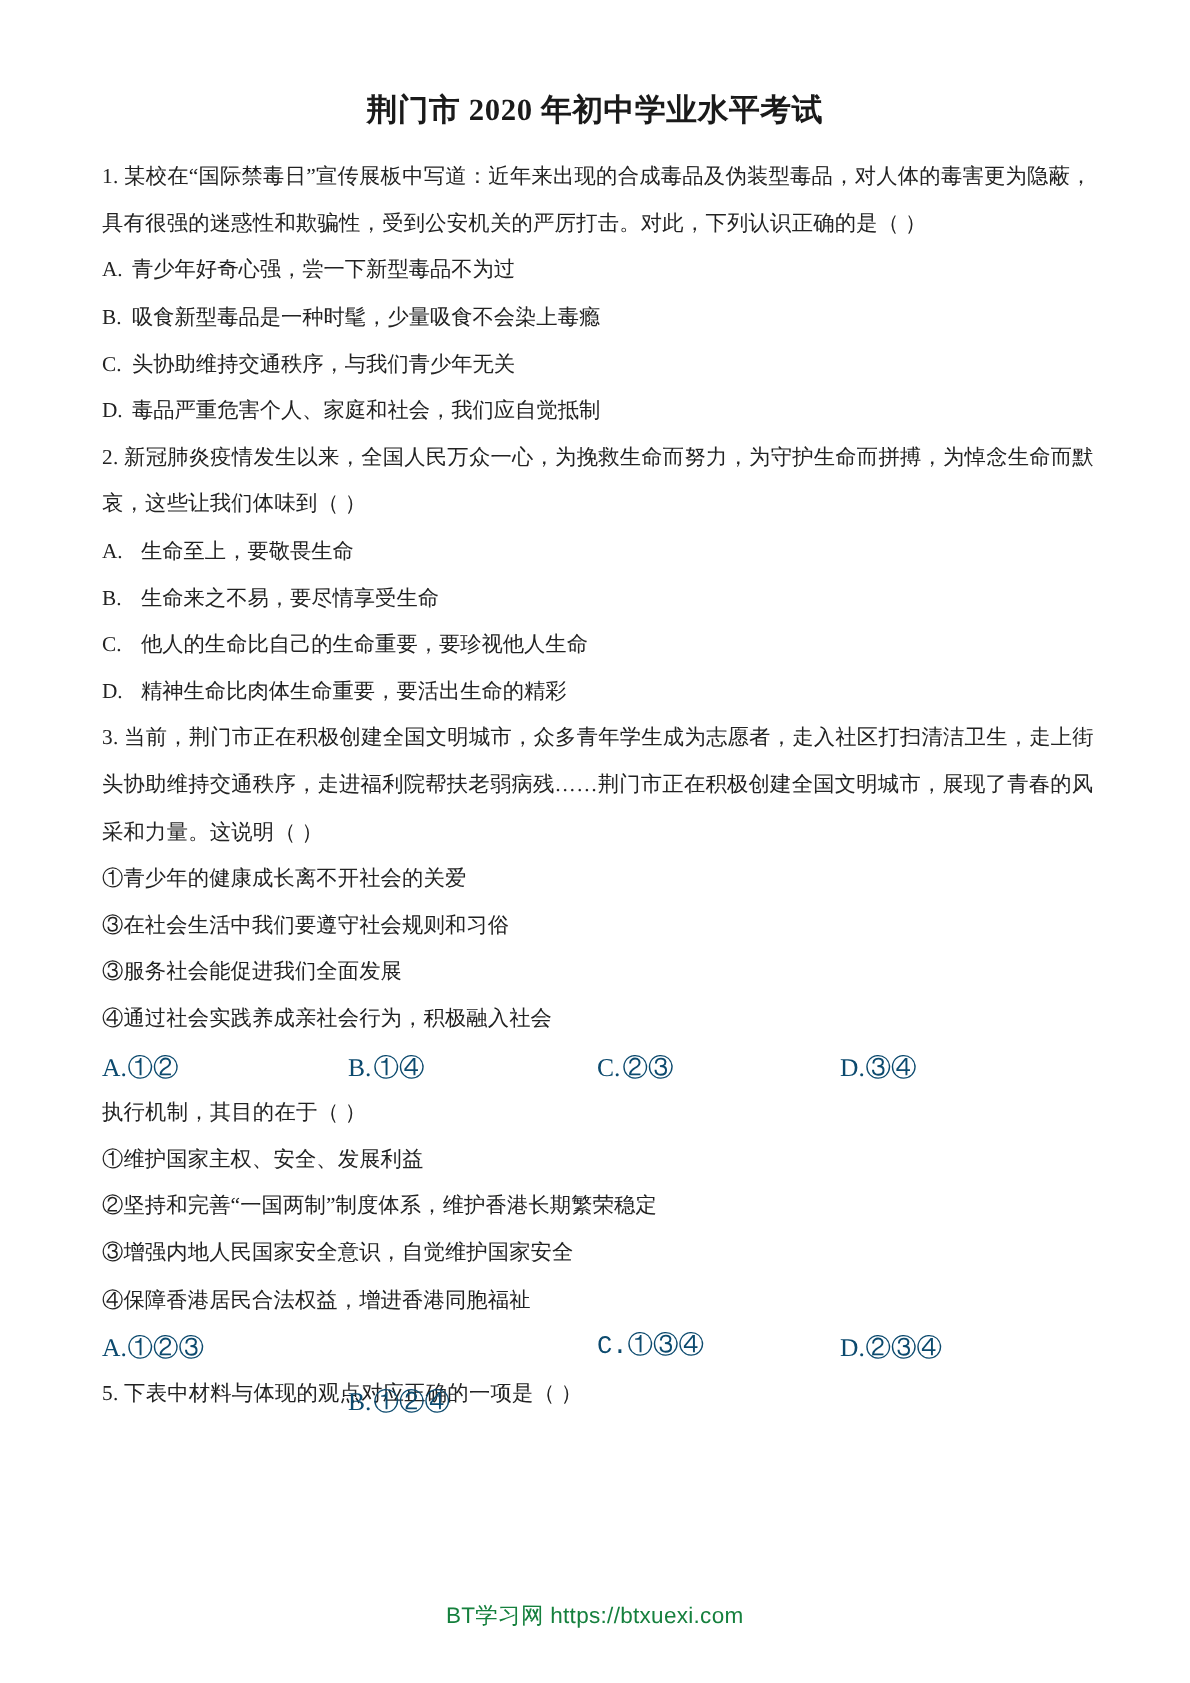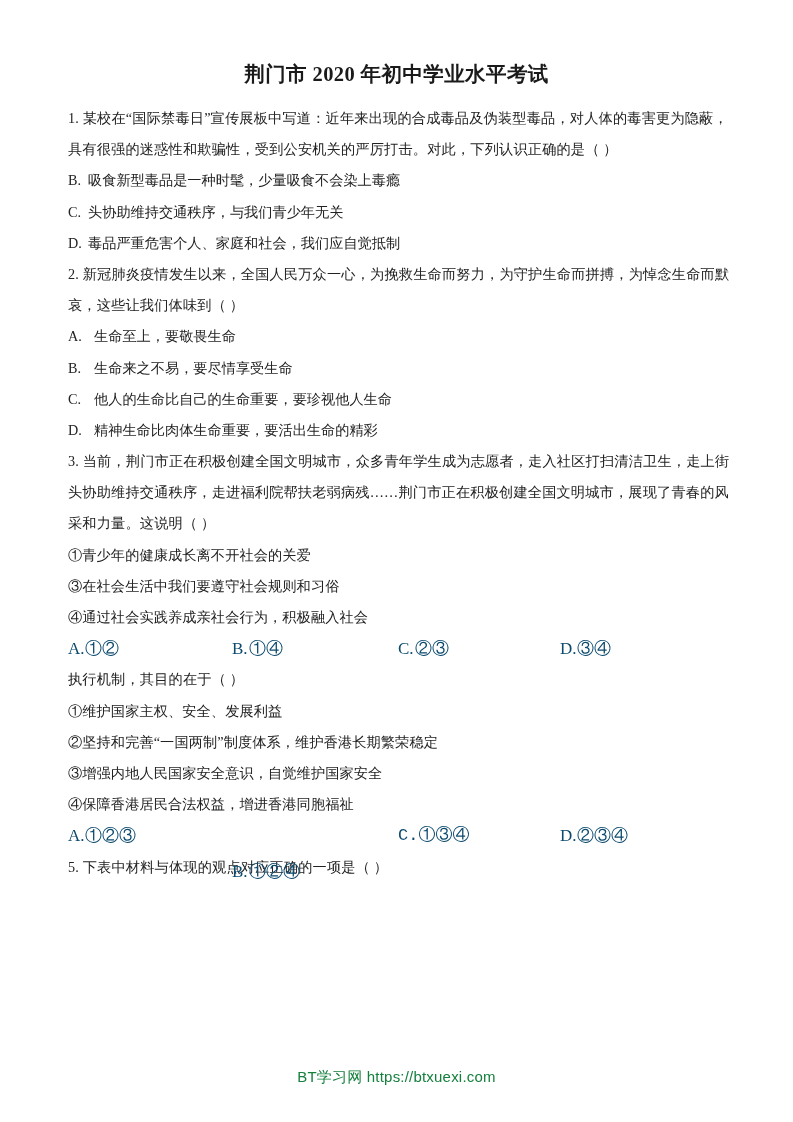--- a/index.html
+++ b/index.html
@@ -122,20 +122,23 @@
 <div class="page">
 
   <div class="doc-title">荆门市 2020 年初中学业水平考试</div>
 
   <div class="body-block">
 
     <div>
       <div class="line stem-first">1. 某校在“国际禁毒日”宣传展板中写道：近年来出现的合成毒品及伪装型毒品，对人体的毒害更为隐蔽，</div>
       <div class="line stem-mid">具有很强的迷惑性和欺骗性，受到公安机关的严厉打击。对此，下列认识正确的是（    ）</div>
       <div class="opt-inline">
+        <span class="lab">A.</span><span>青少年好奇心强，尝一下新型毒品不为过</span>
+      </div>
+      <div class="opt-inline">
         <span class="lab">B.</span><span>吸食新型毒品是一种时髦，少量吸食不会染上毒瘾</span>
       </div>
       <div class="opt-inline">
         <span class="lab">C.</span><span>头协助维持交通秩序，与我们青少年无关</span>
       </div>
       <div class="opt-inline">
         <span class="lab">D.</span><span>毒品严重危害个人、家庭和社会，我们应自觉抵制</span>
       </div>
     </div>
 
@@ -155,20 +158,21 @@
         <span class="lab">D.</span><span>精神生命比肉体生命重要，要活出生命的精彩</span>
       </div>
     </div>
 
     <div>
       <div class="line stem-first">3. 当前，荆门市正在积极创建全国文明城市，众多青年学生成为志愿者，走入社区打扫清洁卫生，走上街</div>
       <div class="line stem-mid">头协助维持交通秩序，走进福利院帮扶老弱病残……荆门市正在积极创建全国文明城市，展现了青春的风</div>
       <div class="line stem-mid">采和力量。这说明（    ）</div>
       <div class="line item">①青少年的健康成长离不开社会的关爱</div>
       <div class="line item">③在社会生活中我们要遵守社会规则和习俗</div>
+      <div class="line item">③服务社会能促进我们全面发展</div>
       <div class="line item">④通过社会实践养成亲社会行为，积极融入社会</div>
       <div class="opt-line">
         <span class="opt" style="left:0px;"><span class="lab">A.</span><span class="txt">①②</span></span>
         <span class="opt" style="left:164px;"><span class="lab">B.</span><span class="txt">①④</span></span>
         <span class="opt" style="left:330px;"><span class="lab">C.</span><span class="txt">②③</span></span>
         <span class="opt" style="left:492px;"><span class="lab">D.</span><span class="txt">③④</span></span>
       </div>
     </div>
 
     <div>

